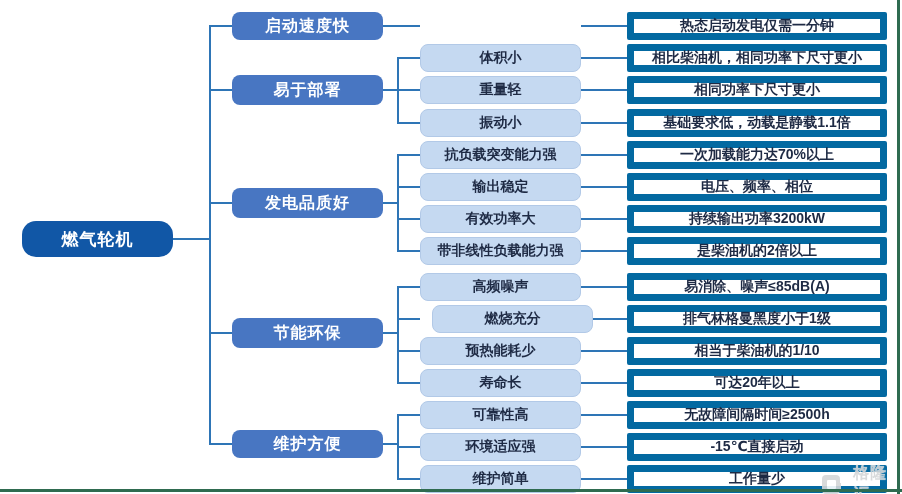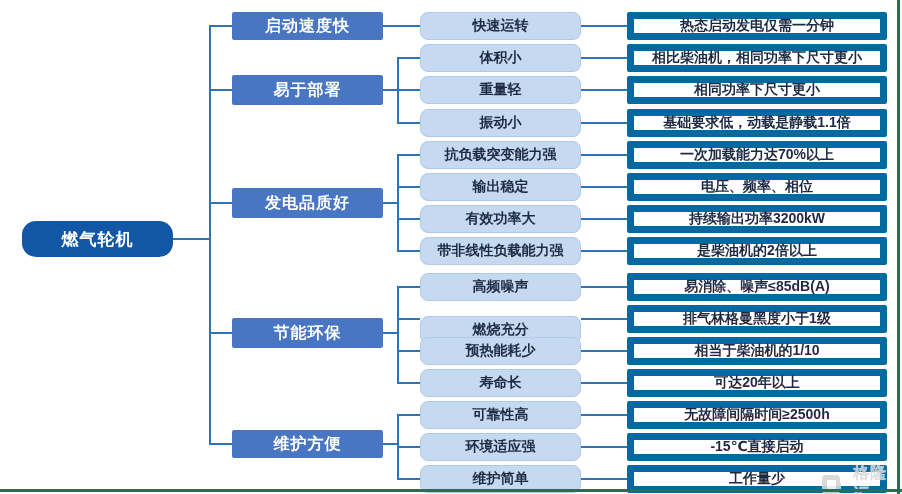--- a/index.html
+++ b/index.html
@@ -6,21 +6,21 @@
   body{font-family:"Liberation Sans","DejaVu Sans",sans-serif;}
   #stage{position:relative;width:902px;height:494px;background:#ffffff;overflow:hidden;}
 
   .node{position:absolute;display:flex;align-items:center;justify-content:center;
         box-sizing:border-box;white-space:nowrap;}
 
   .root-node{width:151px;height:36px;background:#1157A6;color:#ffffff;
              font-size:17px;font-weight:700;border-radius:14px;letter-spacing:1px;}
 
   .branch-node{left:232px;width:151px;background:#4876C2;color:#ffffff;
-               font-size:16px;font-weight:700;border-radius:2px;letter-spacing:1px;}
+               font-size:16px;font-weight:700;border-radius:8px;letter-spacing:1px;}
 
   .feature-node{left:420px;width:161px;height:28px;background:#C5D9F1;
                 border:1px solid #B2C9E7;border-radius:8px;color:#1E2A44;
                 font-size:14px;font-weight:700;}
 
   .detail-node{left:627px;width:260px;height:28px;background:#ffffff;
                border:7px solid #0369a1;border-radius:2px;color:#1E2A44;
                font-size:14px;font-weight:700;}
 
   .h-line{position:absolute;height:2px;background:#2E75B6;}
@@ -97,30 +97,29 @@
   <div class="h-line" style="left:581px;top:218px;width:46px;"></div>
   <div class="h-line" style="left:581px;top:250px;width:46px;"></div>
   <div class="h-line" style="left:581px;top:286px;width:46px;"></div>
   <div class="h-line" style="left:581px;top:318px;width:46px;"></div>
   <div class="h-line" style="left:581px;top:350px;width:46px;"></div>
   <div class="h-line" style="left:581px;top:382px;width:46px;"></div>
   <div class="h-line" style="left:581px;top:414px;width:46px;"></div>
   <div class="h-line" style="left:581px;top:446px;width:46px;"></div>
   <div class="h-line" style="left:581px;top:478px;width:46px;"></div>
 
-  <div class="node feature-node" style="top:12px;">快速运转</div>
   <div class="node feature-node" style="top:44px;">体积小</div>
   <div class="node feature-node" style="top:76px;">重量轻</div>
   <div class="node feature-node" style="top:109px;">振动小</div>
   <div class="node feature-node" style="top:141px;">抗负载突变能力强</div>
   <div class="node feature-node" style="top:173px;">输出稳定</div>
   <div class="node feature-node" style="top:205px;">有效功率大</div>
   <div class="node feature-node" style="top:237px;">带非线性负载能力强</div>
   <div class="node feature-node" style="top:273px;">高频噪声</div>
-  <div class="node feature-node" style="top:316px;">燃烧充分</div>
+  <div class="node feature-node" style="top:305px;margin-left:12px;">燃烧充分</div>
   <div class="node feature-node" style="top:337px;">预热能耗少</div>
   <div class="node feature-node" style="top:369px;">寿命长</div>
   <div class="node feature-node" style="top:401px;">可靠性高</div>
   <div class="node feature-node" style="top:433px;">环境适应强</div>
   <div class="node feature-node" style="top:465px;">维护简单</div>
 
   <div class="node detail-node" style="top:12px;">热态启动发电仅需一分钟</div>
   <div class="node detail-node" style="top:44px;">相比柴油机，相同功率下尺寸更小</div>
   <div class="node detail-node" style="top:76px;">相同功率下尺寸更小</div>
   <div class="node detail-node" style="top:109px;">基础要求低，动载是静载1.1倍</div>

